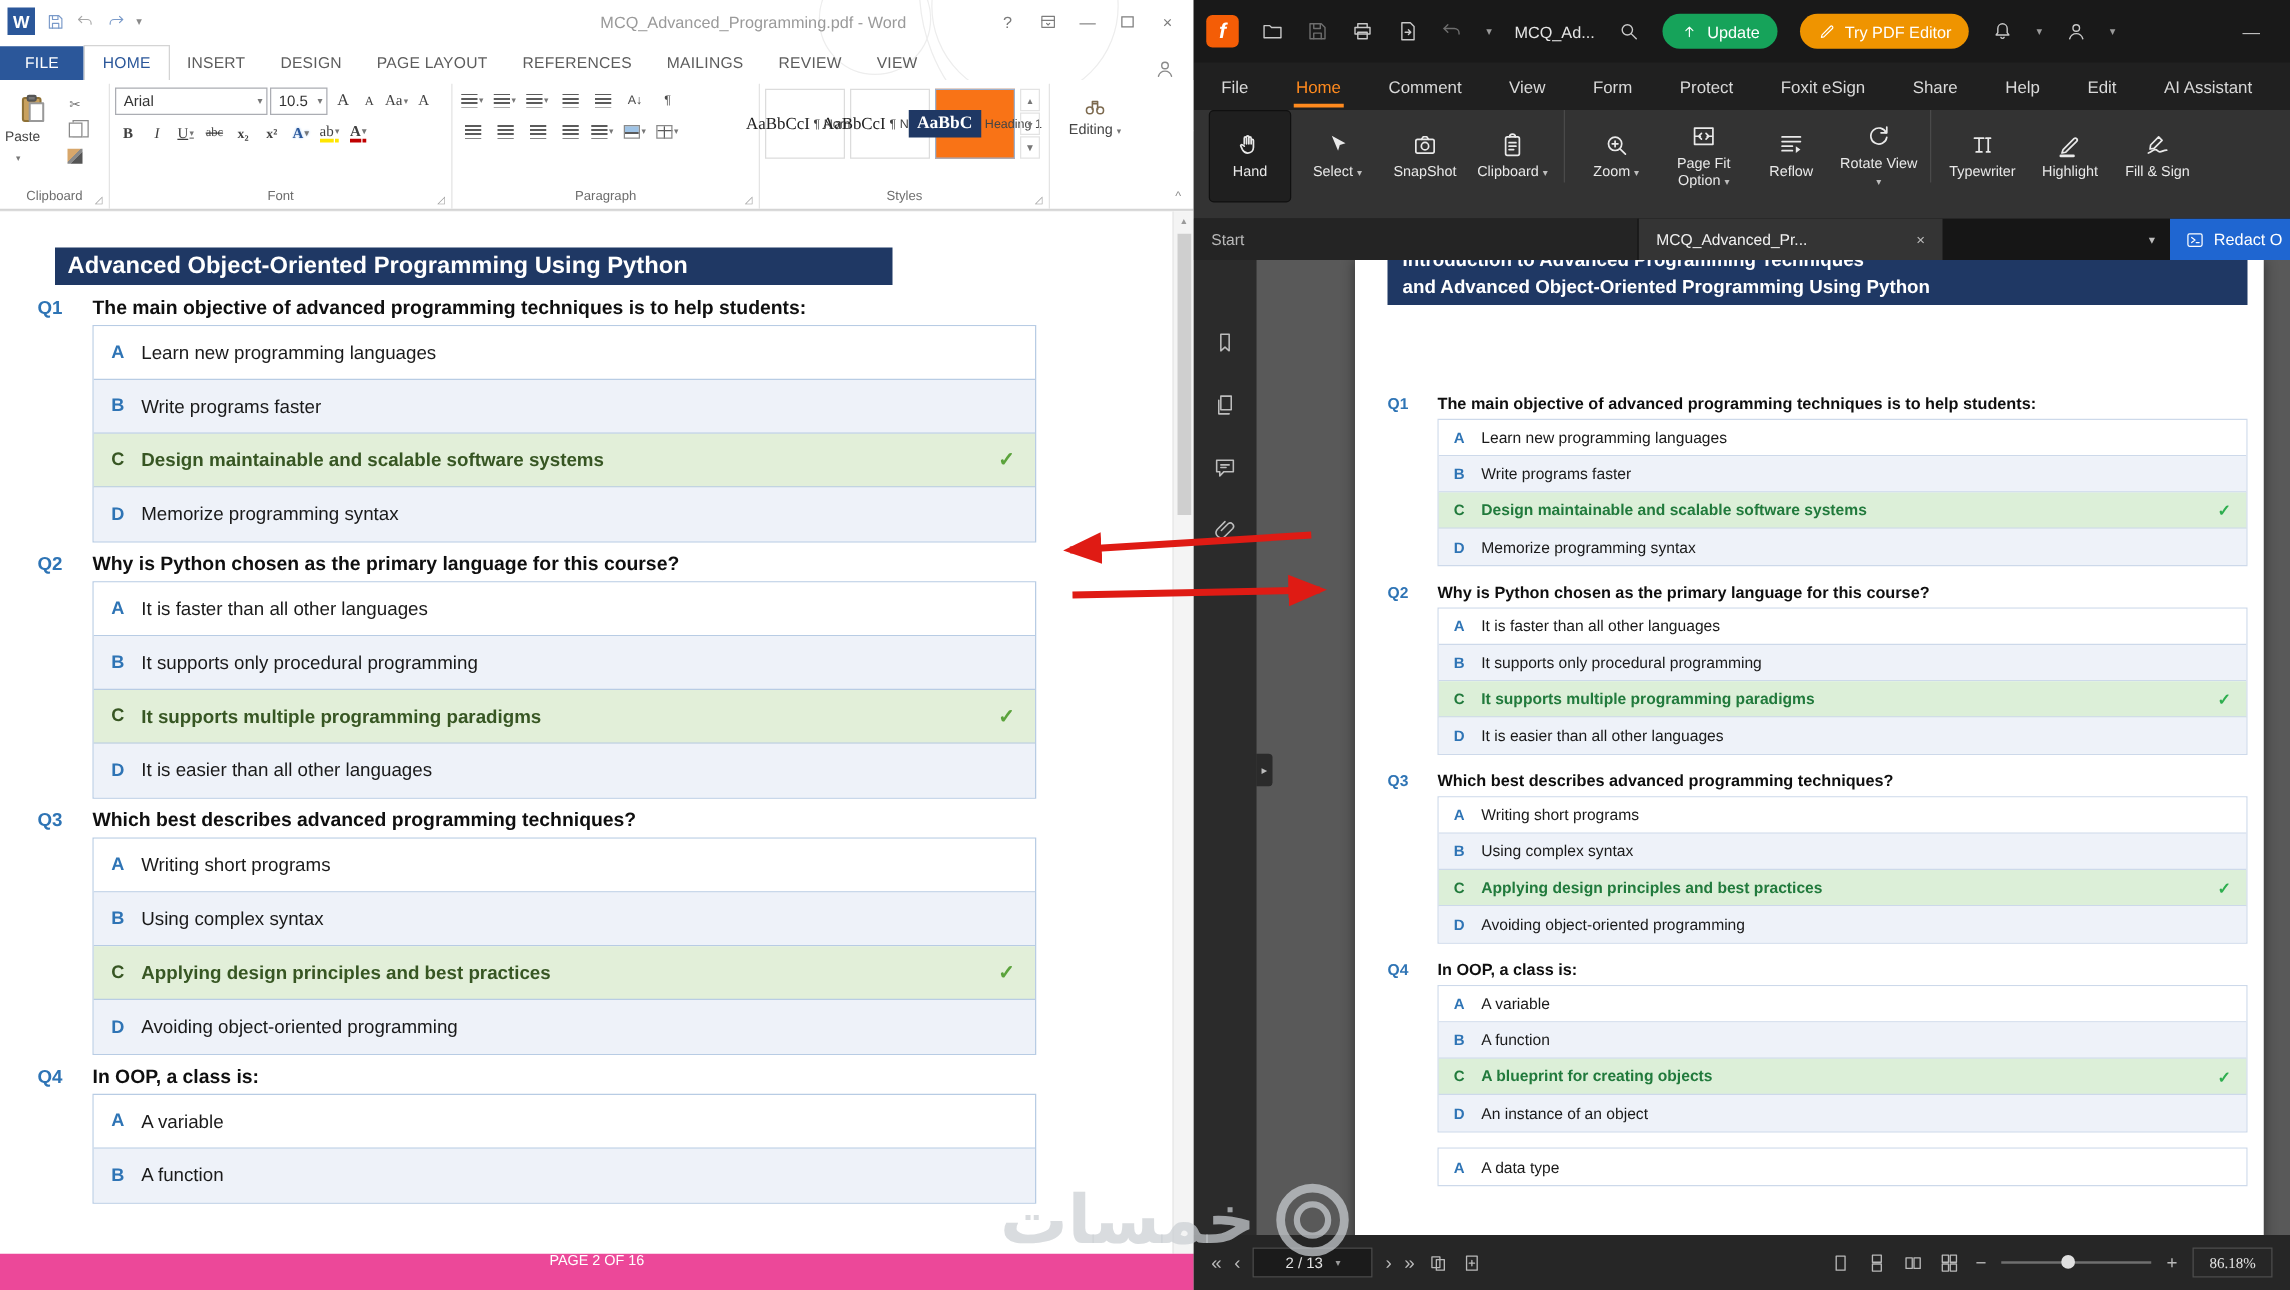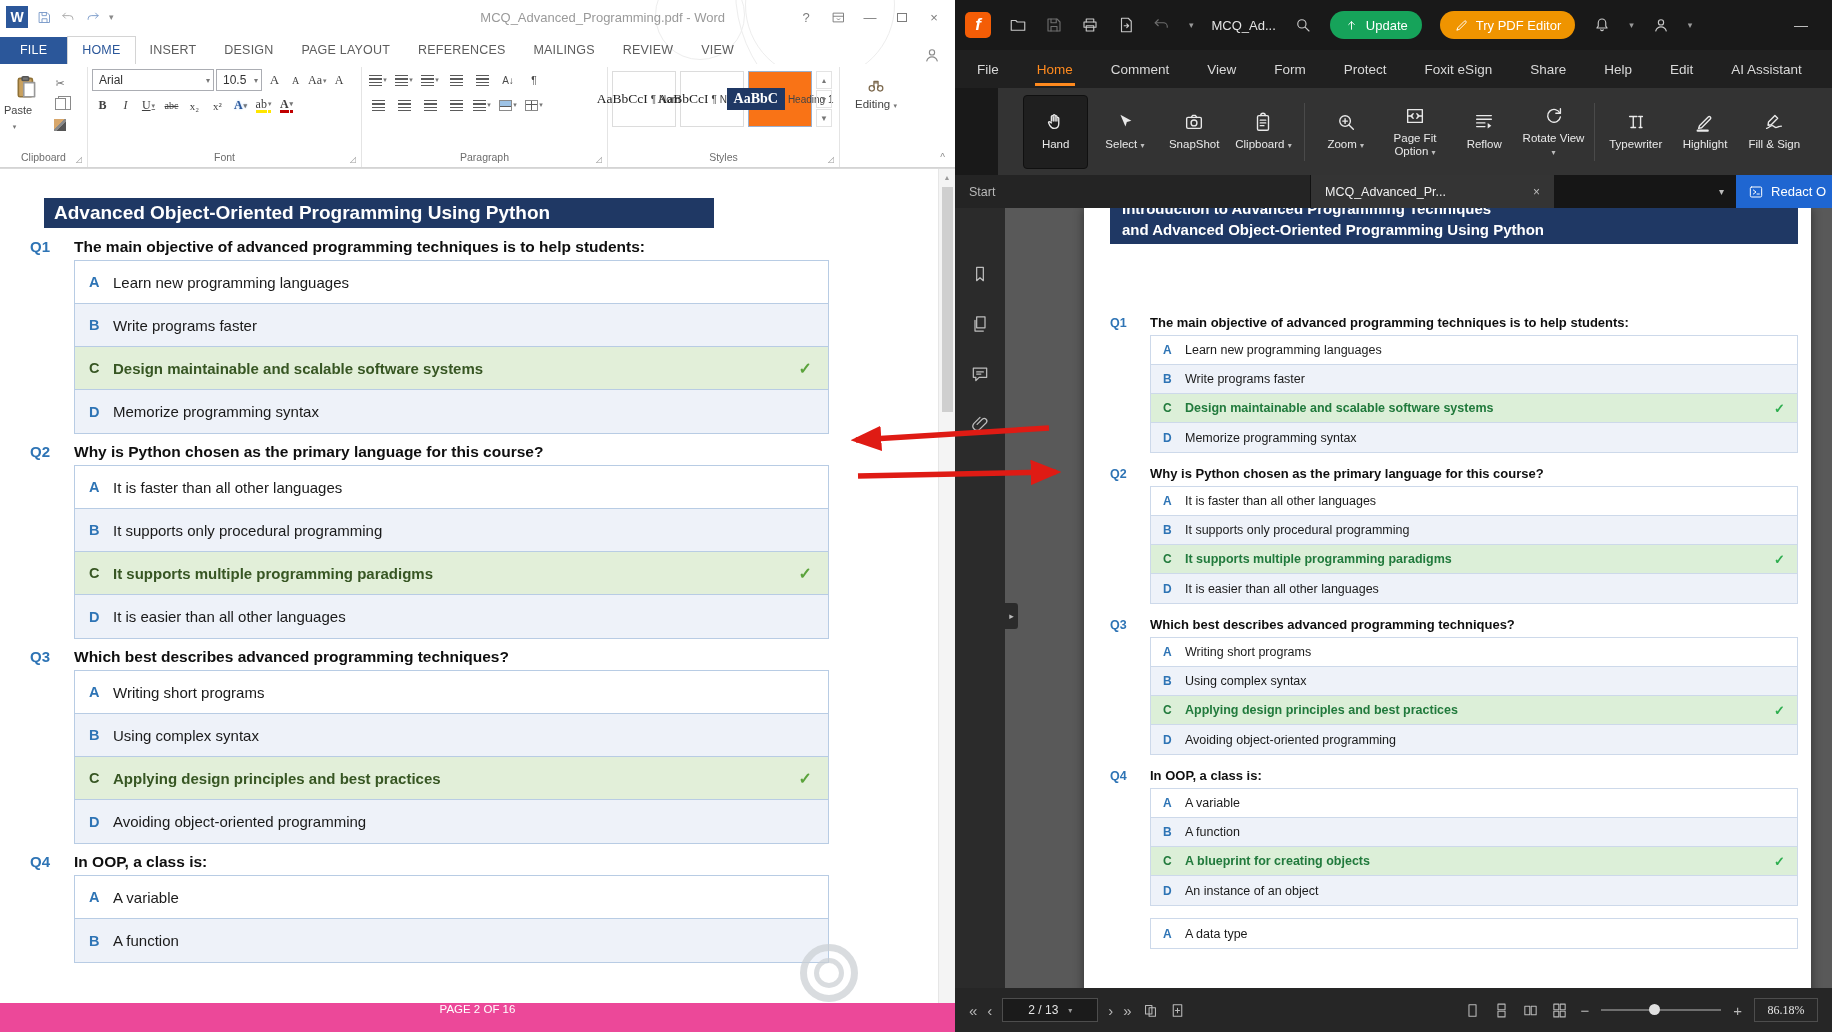--- a/index.html
+++ b/index.html
@@ -68,21 +68,21 @@
   .fontname { width:122px; }
   .fontsize { width:46px; }
   .fb { min-width:21px; height:22px; border:none; background:transparent; font-size:12px; color:#3f3f3f;
         display:inline-flex; align-items:center; justify-content:center; padding:0 2px;
         font-family:"Liberation Serif", serif; }
   .fb .c { font-size:7px; color:#777; margin-left:1px; }
   .fb-bold span { font-weight:bold; }
   .fb-italic span { font-style:italic; }
   .fb-underline span { text-decoration:underline; }
   .fb-strikethrough span { text-decoration:line-through; font-size:10px; }
-  .fb-subscript span, .fb-superscript span { font-size:11px; }
+  .fb-subscript span, .fb-superscript span { font-size:11px;font-weight:bold; }
   .fb-grow-font span { font-size:13px; }
   .fb-shrink-font span { font-size:10px; }
   .fb-text-effects span { color:#2b579a; text-shadow:0 0 2px #9cc3f0; font-weight:bold; }
   .fb-highlight-color span { border-bottom:3px solid #ffe600; line-height:12px; }
   .fb-font-color span { border-bottom:3px solid #c00000; line-height:12px; font-weight:bold; }
 
   .rg-par { width:246px; }
   .pb { min-width:24px; height:22px; display:inline-flex; align-items:center; justify-content:center;
         gap:1px; font-size:10px; color:#4a4a4a; }
   .pb .c { font-size:7px; color:#777; }
@@ -166,21 +166,21 @@
   .pill.update { background:#16a35a; }
   .pill.tryeditor { background:#ef9400; }
   .f-min { margin-left:auto; color:#bdbdbd; font-size:14px; padding-right:14px; }
 
   .f-menubar { height:38px; display:flex; align-items:center; gap:34px; padding:0 20px; background:#202020;
                font-size:13.5px; color:#d9d9d9; white-space:nowrap; }
   .f-menu-item { position:relative; padding:9px 2px; }
   .f-menu-item.active { color:#ff8a1e; }
   .f-menu-item.active::after { content:""; position:absolute; left:0; right:0; bottom:0; height:3px; background:#ff8a1e; }
 
-  .f-toolbar { height:87px; background:#333333; display:flex; align-items:center; padding:0 25px; gap:4px;margin-left:43px; }
+  .f-toolbar { height:87px; background:#333333; display:flex; padding:0 12px; gap:4px; }
   .tool { width:66px; height:74px; display:flex; flex-direction:column; align-items:center;
           justify-content:center; gap:5px; border-radius:4px; color:#e9e9e9; }
   .tool.active { background:#1f1f1f; border:1px solid #101010; }
   .tool-icon { width:22px; height:22px; color:#e9e9e9; }
   .tool-label { font-size:11.5px; line-height:1.15; text-align:center; }
   .tool-label .c { font-size:8px; color:#bdbdbd; }
   .tool-sep { width:1px; height:58px; background:#4a4a4a; margin:0 4px; }
 
   .f-tabbar { height:33px; background:#161616; display:flex; align-items:stretch; }
   .f-tab { display:flex; align-items:center; padding:0 14px; font-size:12.5px; }
@@ -1056,15 +1056,16 @@
     <defs>
       <marker id="ah" markerWidth="5.6" markerHeight="4.6" refX="4.6" refY="2.3" orient="auto">
         <path d="M0 0 L5.6 2.3 L0 4.6 Z" fill="#df1b14"></path>
       </marker>
     </defs>
     <line x1="1049" y1="428" x2="856" y2="440" stroke="#df1b14" stroke-width="5.5" marker-end="url(#ah)"></line>
     <line x1="858" y1="476" x2="1056" y2="472" stroke="#df1b14" stroke-width="5.5" marker-end="url(#ah)"></line>
   </svg>
 
   <div class="watermark">
+    <span class="wm-text">خمسات</span>
     <span class="wm-logo"></span>
   </div>
 </div>
 
 </body></html>

